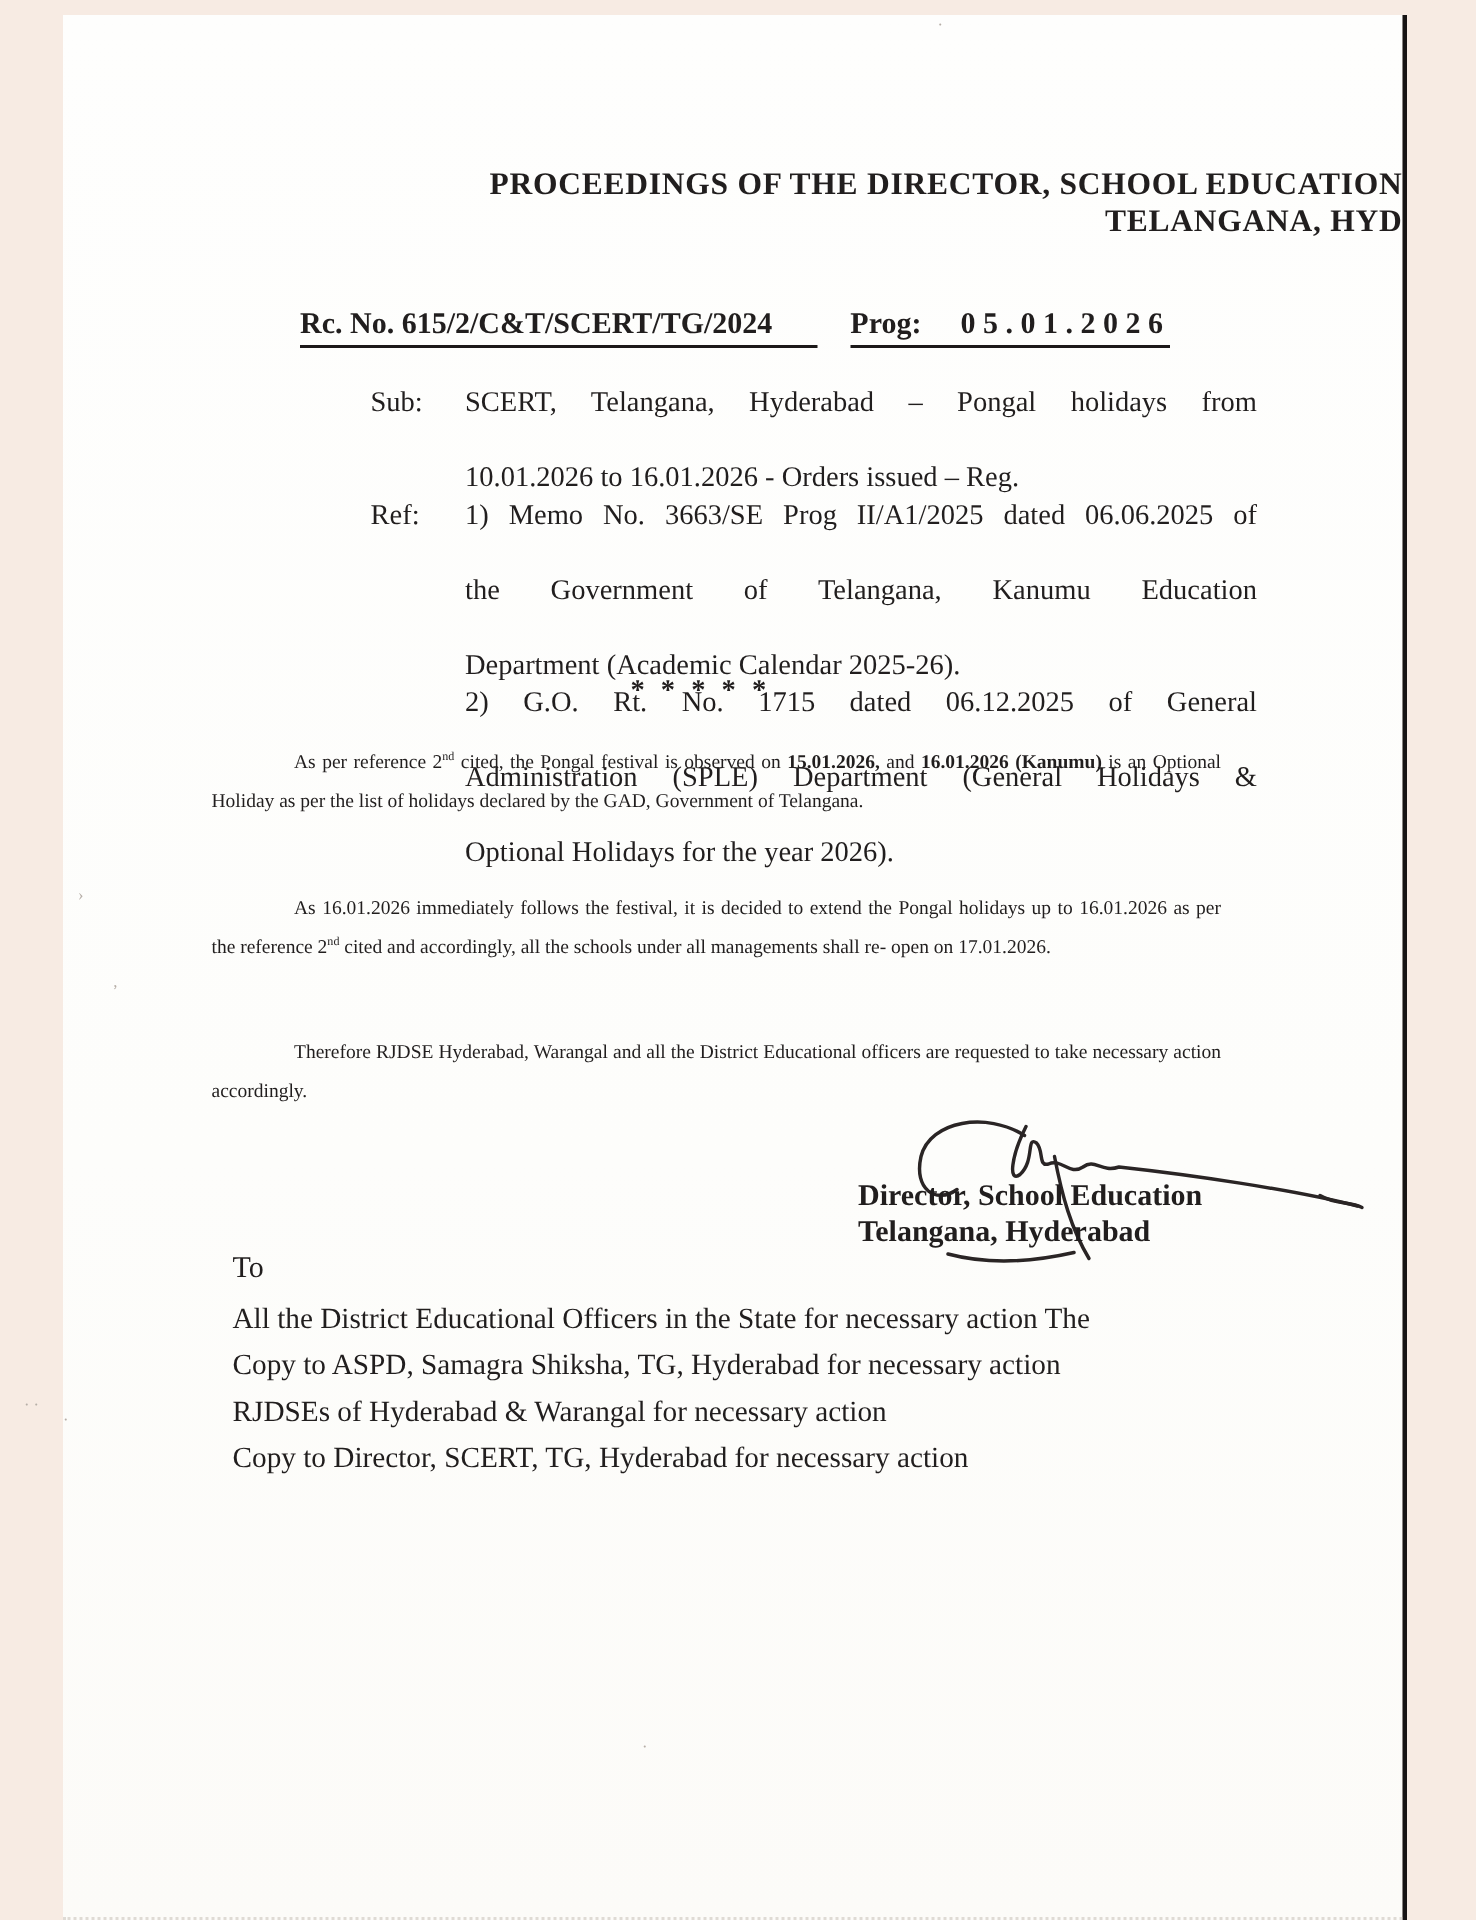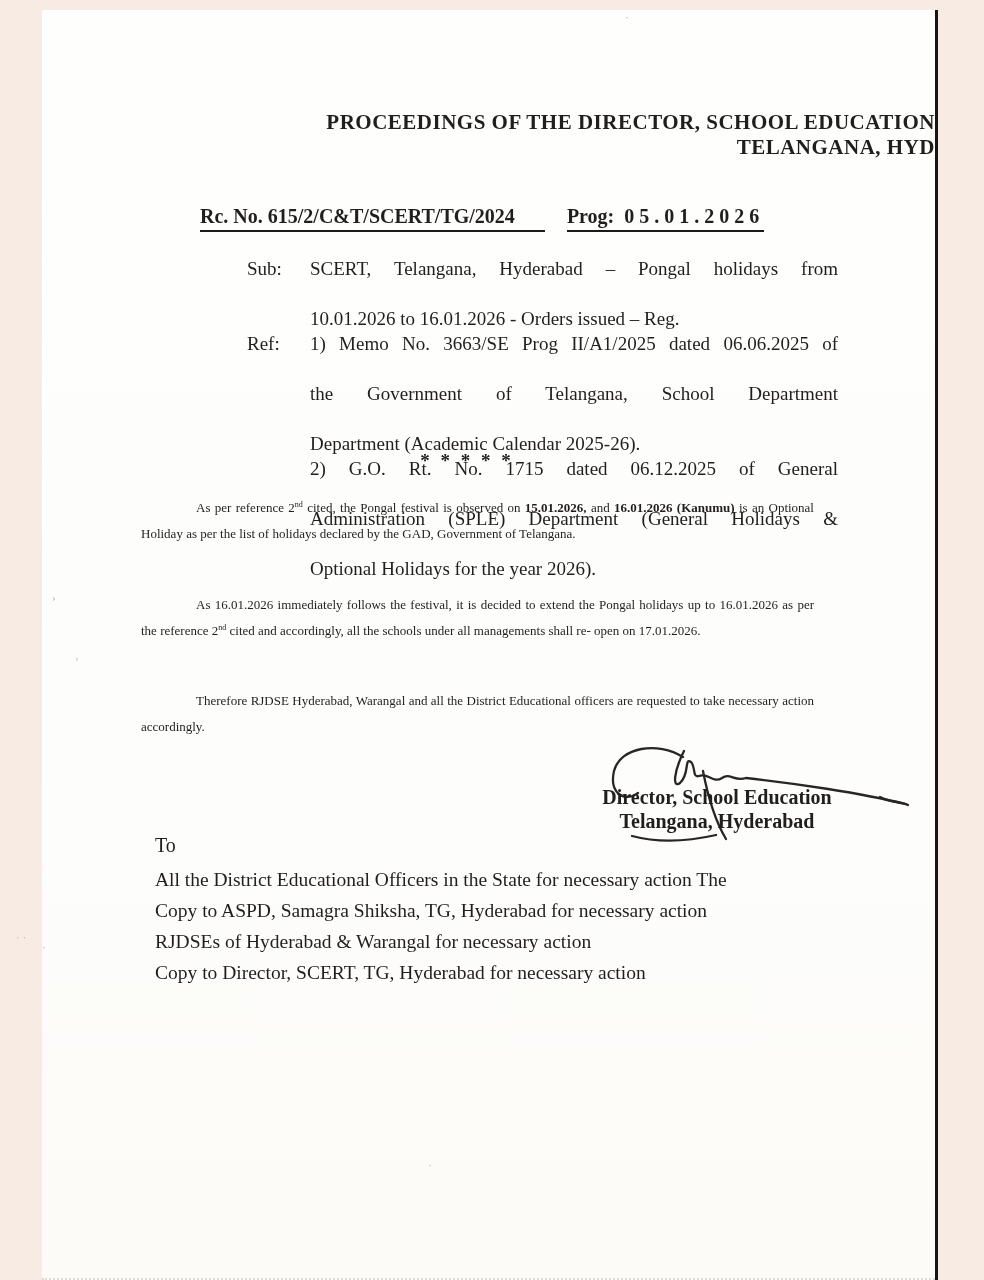--- a/index.html
+++ b/index.html
@@ -20,21 +20,21 @@
   }
   
   .title-block{position:absolute;top:100px;left:0;width:100%;text-align:center;line-height:25px;}
   .t1,.t2{font-size:21px;font-weight:700;letter-spacing:.5px;text-align:right;}
   .t3{font-size:19px;font-weight:700;margin-top:2px;}
   
   .rc-row{position:absolute;top:195px;left:158px;font-size:20px;font-weight:700;white-space:nowrap;}
   .underlined{border-bottom:2.5px solid #1c1919;padding-bottom:2px;}
   .rc-no{display:inline-block;padding-right:30px;}
   .date-wrap{display:inline-block;margin-left:22px;}
-  .date-val{margin-left:10px;letter-spacing:5px;}
+  .date-val{margin-left:26px;letter-spacing:5px;}
   
   .subref{
     position:absolute;top:246px;left:205px;
     display:grid;grid-template-columns:63px 528px;
     font-size:19px;line-height:25px;
   }
   .lbl{font-weight:400;}
   .jline{text-align:justify;}
   .jline::after{content:"";display:inline-block;width:100%;height:0;}
   
@@ -43,21 +43,21 @@
   
   .para{
     position:absolute;left:99px;width:673px;margin:0;
     font-size:13px;line-height:25.6px;text-align:justify;text-indent:55px;
   }
   .p1{top:485px;} .p2{top:582px;} .p3{top:678px;}
   .b{font-weight:700;}
   .sup{vertical-align:super;font-size:0.62em;line-height:0;}
   
   .sig-svg{position:absolute;left:520px;top:733px;width:350px;height:100px;}
-  .sig-text{position:absolute;left:530px;top:775px;width:290px;text-align:center;
+  .sig-text{position:absolute;left:530px;top:775px;width:290px;
     font-weight:700;font-size:20px;line-height:24px;}
   
   .to-line{position:absolute;left:113px;top:824px;font-size:20px;}
   .addr{position:absolute;left:113px;top:854px;font-size:19.5px;line-height:31px;}
   
   .speck{position:absolute;color:#b6aea7;font-size:11px;line-height:1;}
 </style>
 </head>
 <body>
 
@@ -75,21 +75,21 @@
 
     <div class="subref">
       <div class="lbl">Sub:</div>
       <div>
         <div class="jline">SCERT, Telangana, Hyderabad – Pongal holidays from</div>
         <div>10.01.2026 to 16.01.2026 - Orders issued – Reg.</div>
       </div>
       <div class="lbl">Ref:</div>
       <div>
         <div class="jline">1) Memo No. 3663/SE Prog II/A1/2025 dated 06.06.2025 of</div>
-        <div class="jline">the Government of Telangana, School Department</div>
+        <div class="jline">the Government of Telangana, Kanumu Education</div>
         <div>Department (Academic Calendar 2025-26).</div>
         <div class="jline">2) G.O. Rt. No. 1715 dated 06.12.2025 of General</div>
         <div class="jline">Administration (SPLE) Department (General Holidays &amp;</div>
         <div>Optional Holidays for the year 2026).</div>
       </div>
     </div>
 
     <div class="separator">* * * * *</div>
 
     <p class="para p1"><span>As per reference 2</span><sup class="sup">nd</sup><span> cited, the Pongal festival is observed on </span><span class="b">15.01.2026,</span><span> and </span><span class="b">16.01.2026 (Kanumu)</span><span> is an Optional Holiday as per the list of holidays declared by the GAD, Government of Telangana.</span></p>

